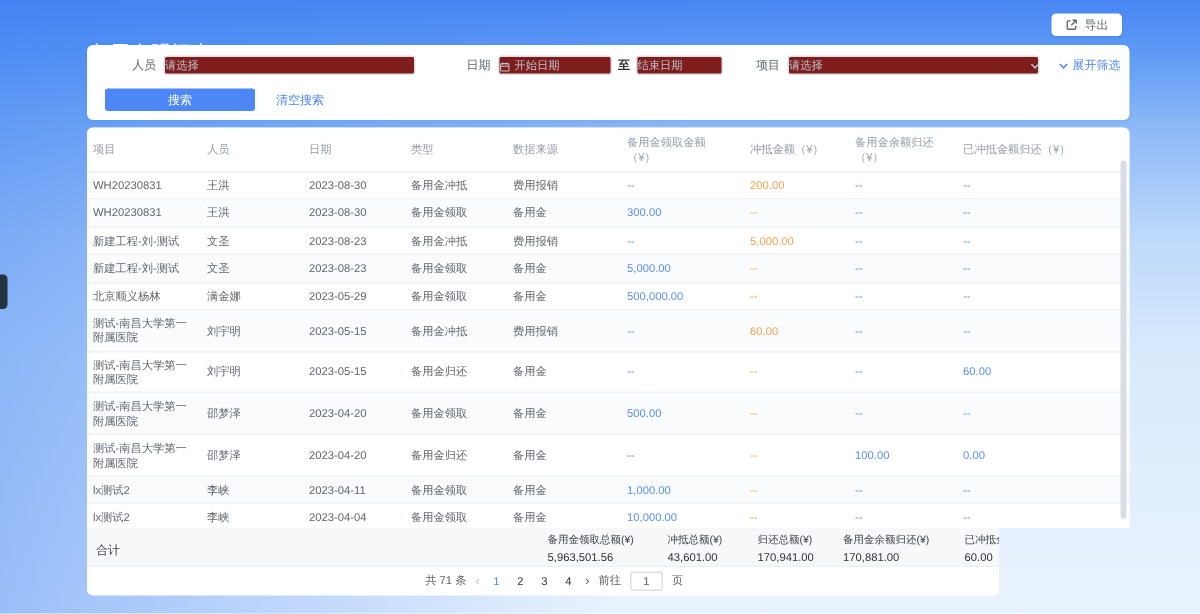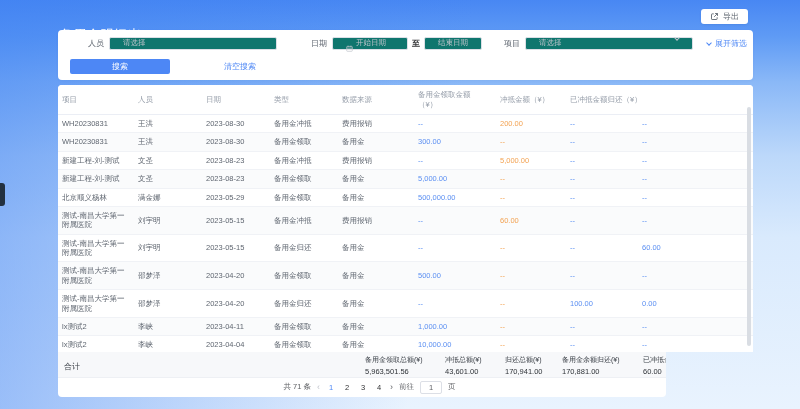--- a/index.html
+++ b/index.html
@@ -17,31 +17,31 @@
   .page-title { position:absolute; left:60px; top:26px; font-size:13px; font-weight:normal; color:#fff; letter-spacing:.5px; }
   .export-btn { position:absolute; right:52px; top:9px; height:15px; padding:0 9px; background:#fff; border:none; border-radius:3px; color:#5f6670; font-size:8px; display:flex; align-items:center; gap:4px; cursor:pointer; box-shadow:0 1px 2px rgba(30,80,160,.15); font-family:inherit; }
   .export-btn svg { display:block; }
   
   .filter-card { position:absolute; left:58px; top:30px; width:695px; height:50px; background:#fff; border-radius:4px; box-shadow:0 1px 3px rgba(30,80,160,.06); }
   .filter-row { display:flex; align-items:center; height:13px; margin-top:7px; }
   .flabel { font-size:8px; color:#5f6670; white-space:nowrap; }
   .lab-person { margin-left:30px; }
   .lab-date { margin-left:34px; }
   .lab-proj { margin-left:22px; }
-  .finput { height:13px; border:1px solid #dcdfe6; border-radius:2px; display:flex; padding:0 13px; background:#0f766e; }
+  .finput { height:13px; border:1px solid #dcdfe6; border-radius:2px; display:flex; align-items:center; padding:0 0; background:#7f1d1d; }
   .ph { font-size:7.5px; color:#bfc4cc; white-space:nowrap; }
   .in-person { margin-left:5px; width:168px; }
   .date-start { margin-left:5px; width:76px; gap:3px; }
   .sep { margin-left:4px; font-size:8px; color:#303133; font-weight:bold; }
   .date-end { margin-left:4px; width:58px; }
   .fselect { margin-left:5px; width:168px; justify-content:space-between; }
   .chev { width:4px; height:4px; border-right:1px solid #c0c4cc; border-bottom:1px solid #c0c4cc; transform:rotate(45deg); margin-top:-2px; }
   .chev.blue { border-color:#4d87f5; }
   .expand-link { margin-left:auto; margin-right:6px; display:flex; align-items:center; gap:4px; color:#4d87f5; font-size:8px; cursor:pointer; white-space:nowrap; }
-  .button-row { display:flex; align-items:center; margin-top:9px;gap:40px; }
+  .button-row { display:flex; align-items:center; margin-top:9px; }
   .search-btn { margin-left:12px; width:100px; height:15px; background:#4d87f5; color:#fff; border:none; border-radius:2px; font-size:8px; cursor:pointer; font-family:inherit; }
   .clear-link { margin-left:14px; font-size:8px; color:#4d87f5; cursor:pointer; }
   
   .table-card { position:absolute; left:58px; top:85px; width:695px; height:267px; background:#fff; border-radius:4px 4px 0 0; overflow:hidden; }
   .trow { display:flex; align-items:center; border-bottom:1px solid #f0f2f6; }
   .thead { padding:4.5px 0; color:#949ca8; font-size:7.5px; border-bottom:1px solid #ebeef5; background:#fff; }
   .tbody { height:249px; overflow:hidden; }
   .tbody .trow { padding:4px 0; font-size:7.5px; color:#5f6670; line-height:1.25; }
   .tbody .trow:nth-child(even) { background:#fafbfc; }
   .cell { padding:0 8px 0 4px; }
@@ -122,20 +122,21 @@
 
 <div class="table-card">
   <div class="trow thead">
       <div class="cell c0">项目</div>
       <div class="cell c1">人员</div>
       <div class="cell c2">日期</div>
       <div class="cell c3">类型</div>
       <div class="cell c4">数据来源</div>
       <div class="cell c5">备用金领取金额（¥）</div>
       <div class="cell c6">冲抵金额（¥）</div>
+      <div class="cell c7">备用金余额归还（¥）</div>
       <div class="cell c8">已冲抵金额归还（¥）</div>
     </div>
   <div class="tbody">
       <div class="trow">
         <div class="cell c0">WH20230831</div>
         <div class="cell c1">王洪</div>
         <div class="cell c2">2023-08-30</div>
         <div class="cell c3">备用金冲抵</div>
         <div class="cell c4">费用报销</div>
         <div class="cell c5 amt-blue">--</div>

